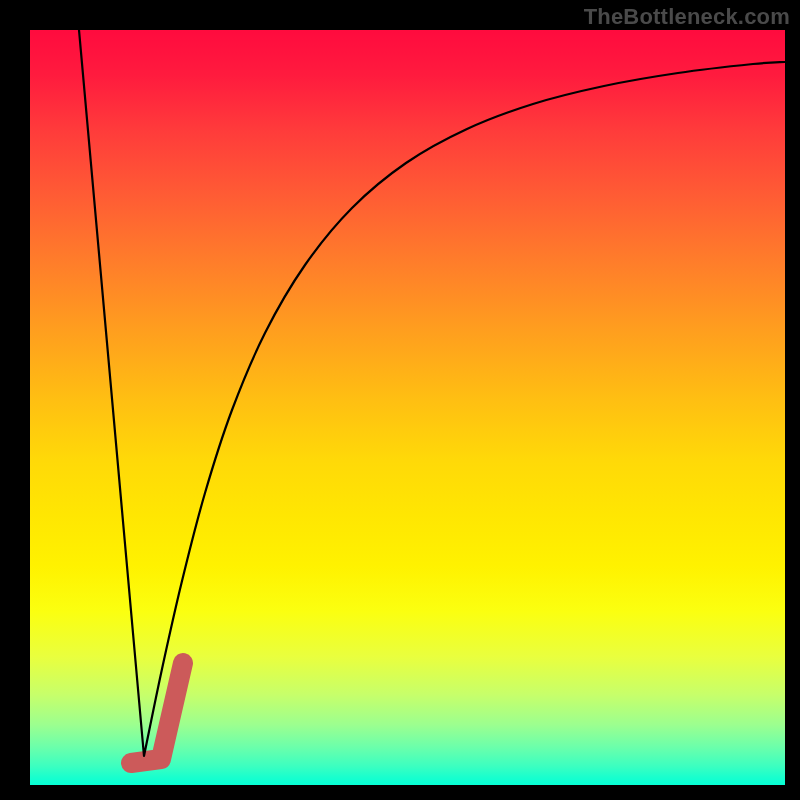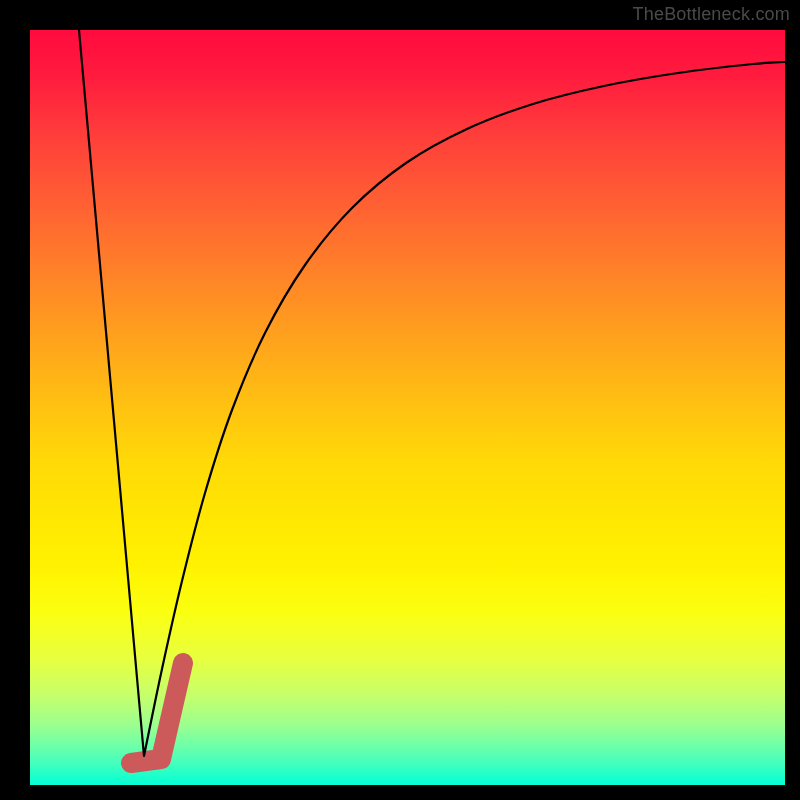--- a/index.html
+++ b/index.html
@@ -8,23 +8,23 @@
     position: relative;
     width: 800px;
     height: 800px;
     background: #000;
   }
   .watermark {
     position: absolute;
     top: 4px;
     right: 10px;
     font-family: Arial, Helvetica, sans-serif;
-    font-size: 18px;
+    font-size: 22px;
     color: #4a4a4a;
-    font-weight: 400;
+    font-weight: 700;
     letter-spacing: 0.2px;
     z-index: 10;
   }
   .plot {
     position: absolute;
     left: 30px;
     top: 30px;
     width: 755px;
     height: 755px;
     overflow: hidden;

